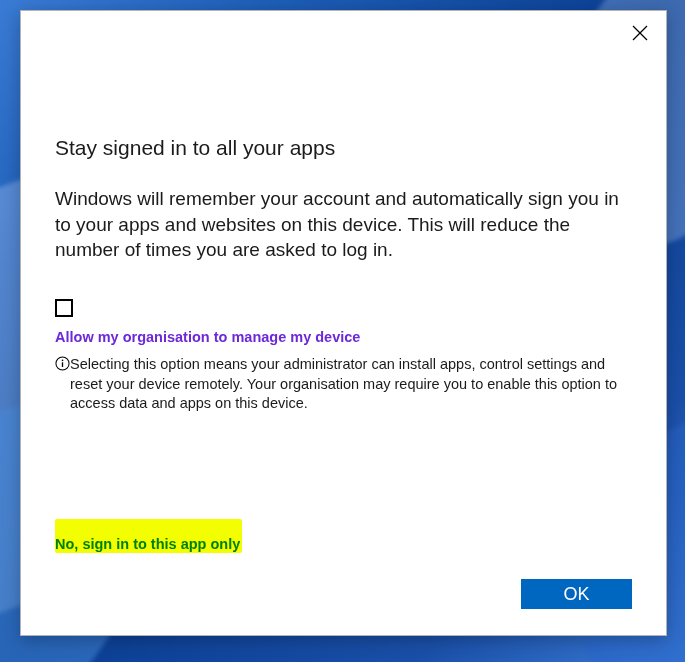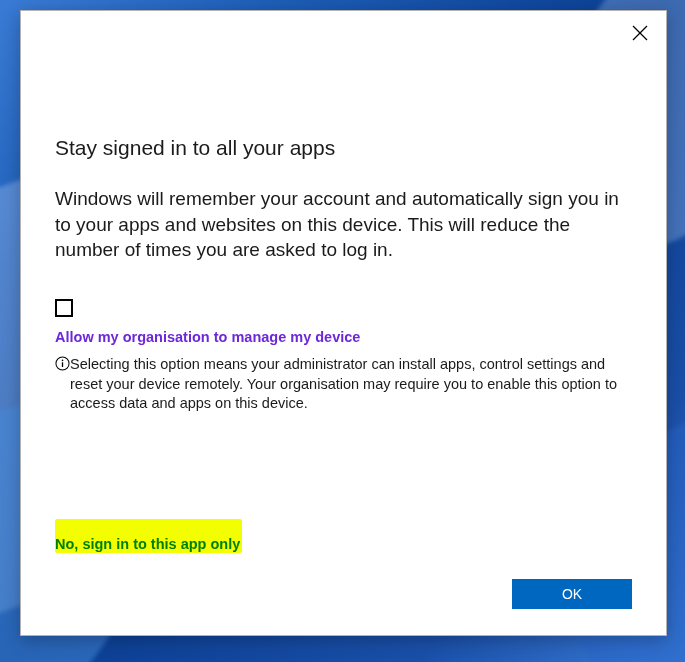--- a/index.html
+++ b/index.html
@@ -113,26 +113,26 @@
       color: #008000;
       text-decoration: none;
       cursor: pointer;
     }
     .footer {
       display: flex;
       justify-content: flex-end;
       padding-bottom: 26px;
     }
     .ok-btn {
-      width: 120px;
+      width: 111px;
       height: 30px;
       background: #0067c0;
       color: #ffffff;
       border: none;
-      font-size: 14px;
+      font-size: 18px;
       font-family: inherit;
       cursor: pointer;
     }
   </style>
 </head>
 <body>
 
 <div class="bg-petal petal1"></div>
 <div class="bg-petal petal2"></div>
 <div class="bg-petal petal3"></div>

